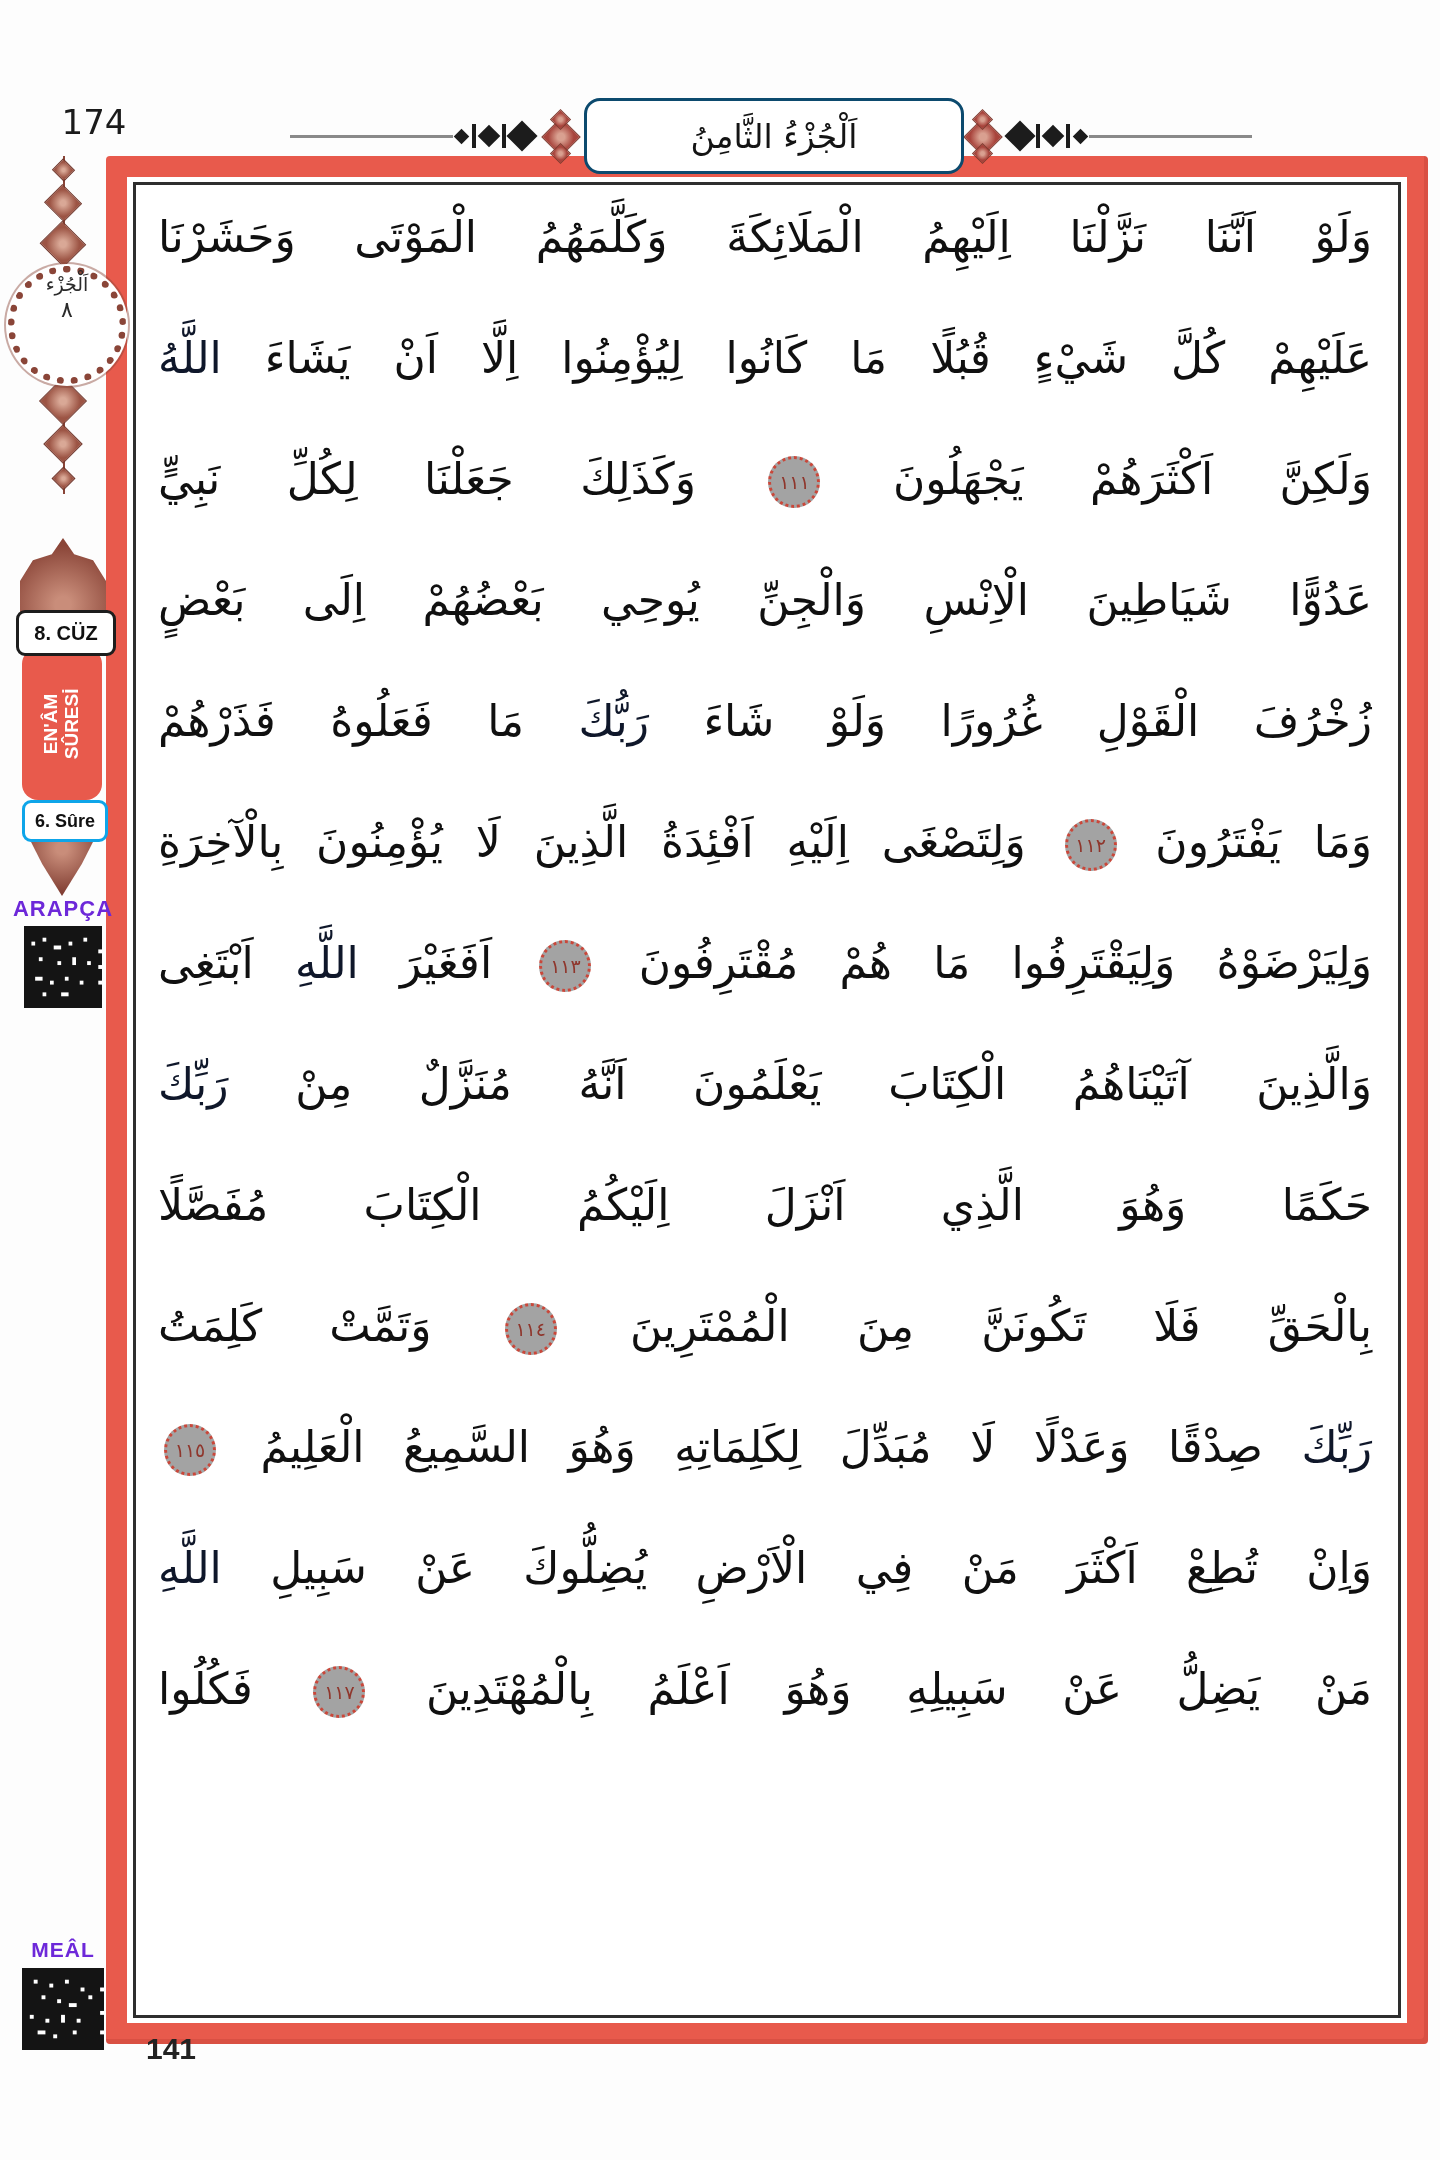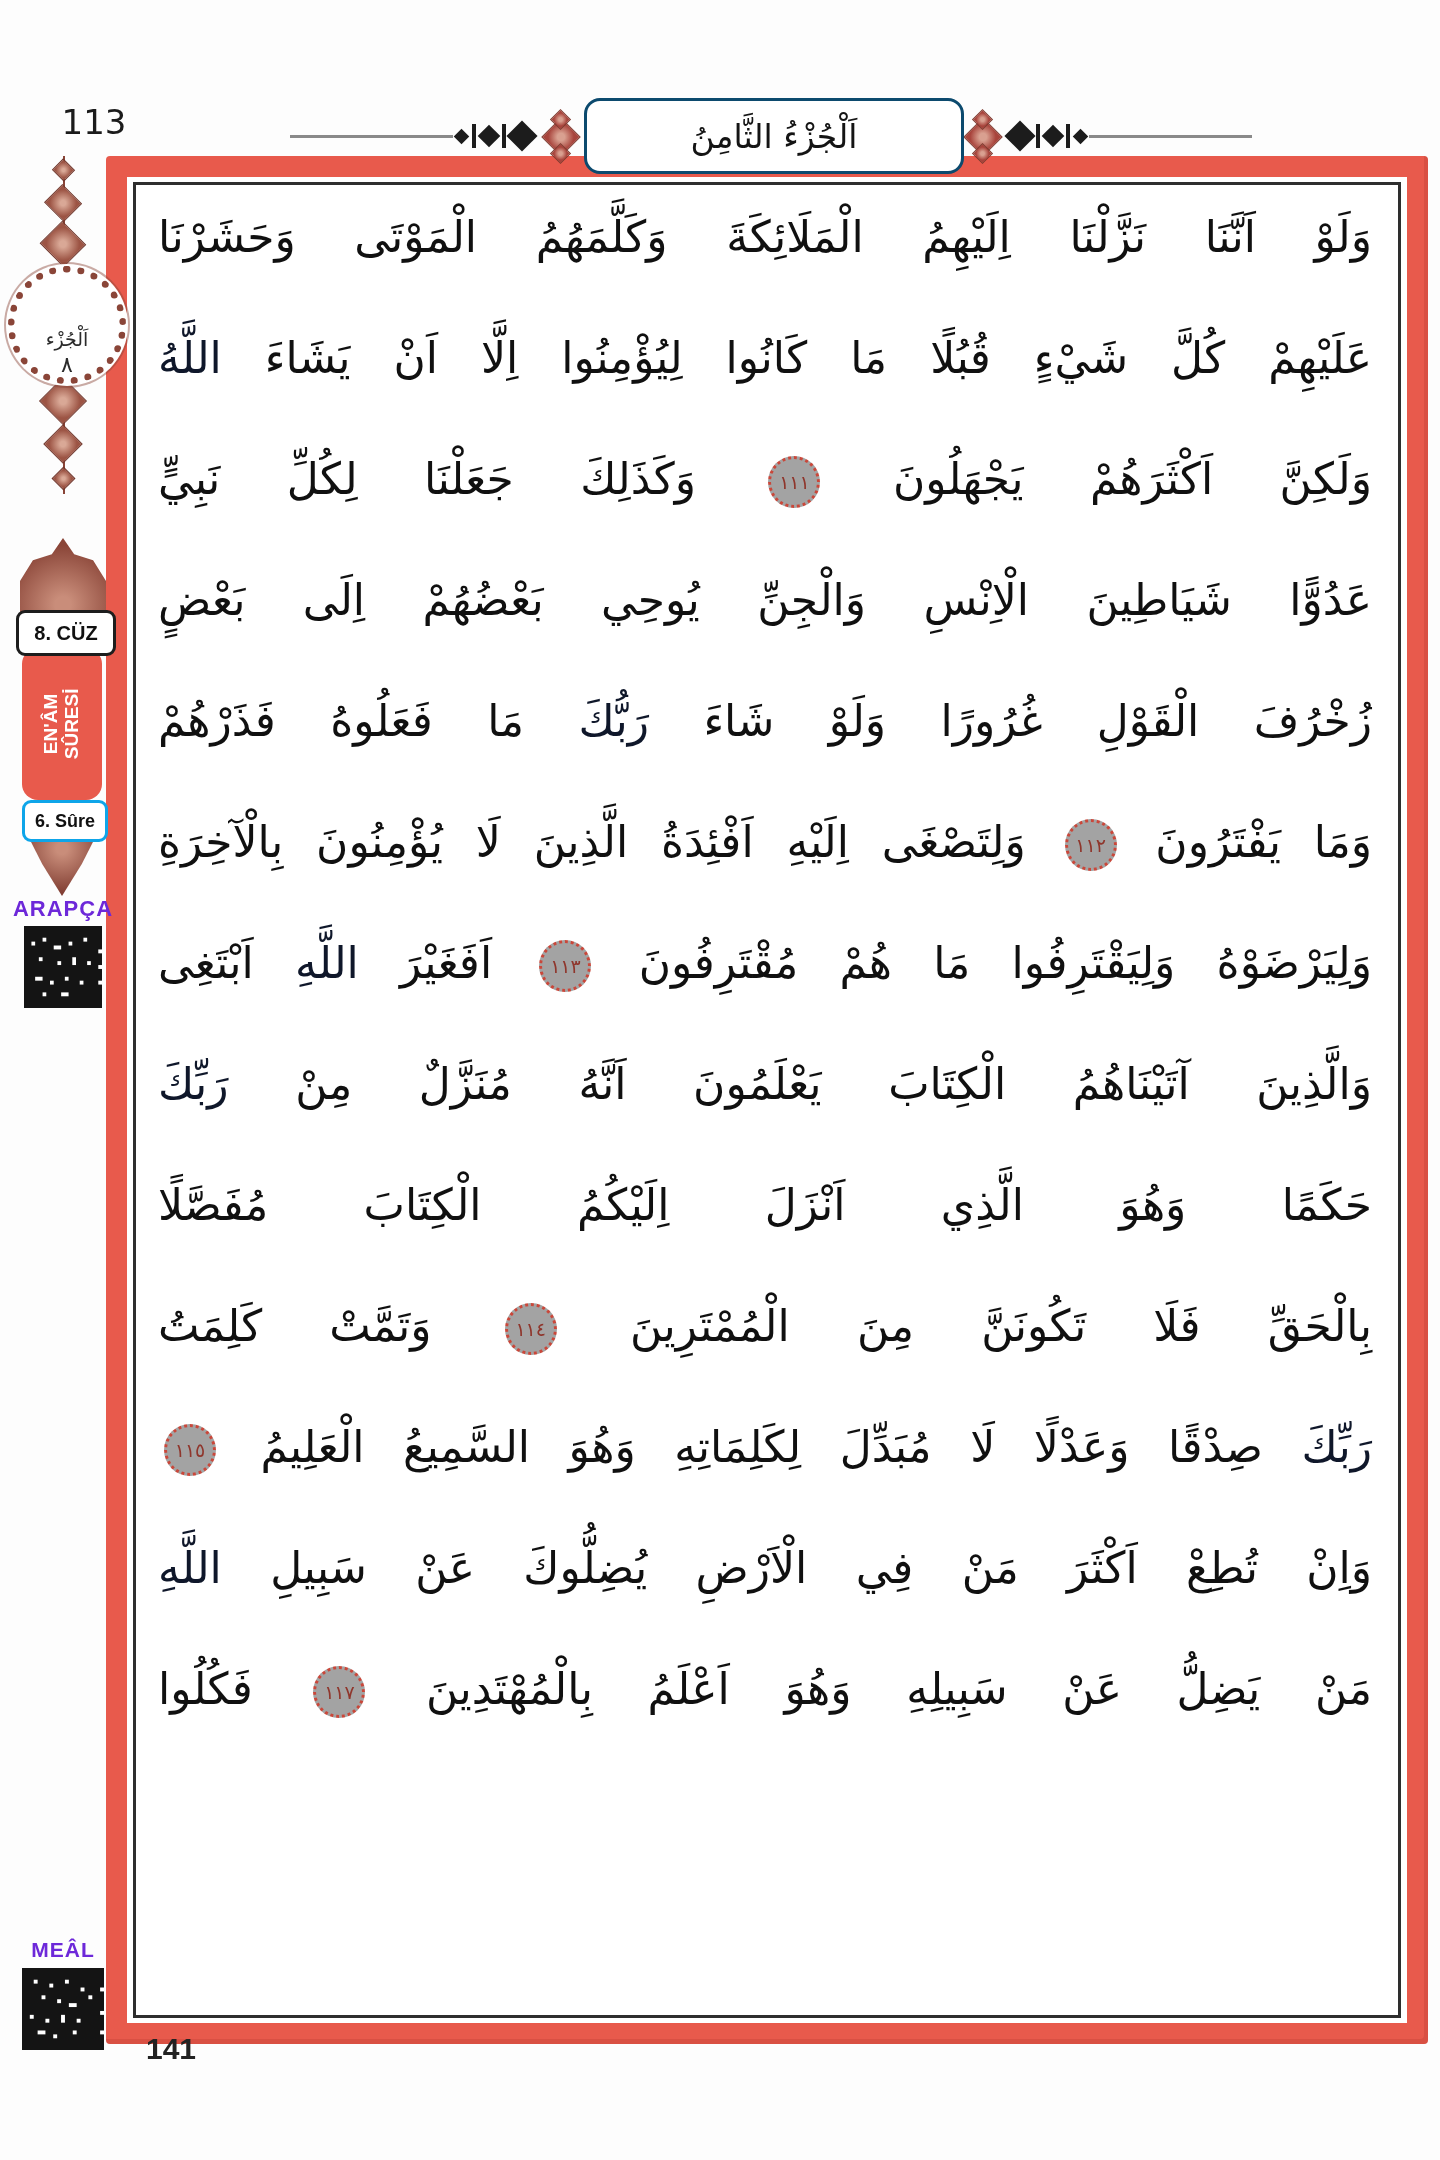--- a/index.html
+++ b/index.html
@@ -48,21 +48,21 @@
   
   .sb-chain{position:absolute;display:flex;flex-direction:column;align-items:center;z-index:1;}
   .sb-chain::before{content:"";position:absolute;left:50%;top:0;bottom:0;width:2px;background:#8A4538;}
   .sb-dia{background:radial-gradient(circle,#d9a896 15%,#9C5444 75%);border:1px solid #6f352a;
           transform:rotate(45deg);margin:6px 0;z-index:1;}
   .sb-dia-sm{width:15px;height:15px;}
   .sb-dia-md{width:26px;height:26px;}
   .sb-dia-lg{width:32px;height:32px;}
   .medallion{position:absolute;left:8px;top:266px;width:104px;height:104px;border:7px dotted #8A4538;
              border-radius:50%;background:#fff;box-shadow:0 0 0 2px #fff,0 0 0 4px rgba(138,69,56,.45);
-             display:flex;flex-direction:column;align-items:center;justify-content:flex-end;z-index:2;}
+             display:flex;flex-direction:column;align-items:center;justify-content:flex-start;z-index:2;}
   .medallion .m1{font-size:19px;color:#2b2b2b;}
   .medallion .m2{font-size:22px;color:#2b2b2b;margin-top:2px;}
   .crown{position:absolute;left:20px;top:538px;width:86px;height:74px;
          background:radial-gradient(circle at 50% 90%,#C98D7A 10%,#8A4538 75%);
          clip-path:polygon(50% 0,63% 22%,85% 30%,100% 58%,100% 100%,0 100%,0 58%,15% 30%,37% 22%);}
   .cuz-box{position:absolute;left:16px;top:610px;width:94px;height:40px;background:#fff;
            border:3px solid #1d1d1d;border-radius:9px;display:flex;align-items:center;justify-content:center;
            font-family:"Liberation Sans",sans-serif;font-weight:bold;font-size:20px;color:#111;z-index:3;}
   .surah-band{position:absolute;left:22px;top:648px;width:80px;height:152px;background:#E85A4C;
               border-radius:16px;display:flex;align-items:center;justify-content:center;z-index:2;}
@@ -113,21 +113,21 @@
     <span class="orn-diamond orn-d-md"></span>
     <span class="orn-bar"></span>
     <span class="orn-diamond orn-d-sm"></span>
     <span class="orn-line"></span>
   </div>
 
   <div class="juz-title-box">
     <span>اَلْجُزْءُ الثَّامِنُ</span>
   </div>
 
-  <div class="page-num-ar">113</div>
+  <div class="page-num-ar">174</div>
   <div class="page-num-latin">141</div>
 
   <div class="quran-text">
       <div class="qline"><span class="qseg">وَلَوْ اَنَّنَا نَزَّلْنَا اِلَيْهِمُ الْمَلَائِكَةَ وَكَلَّمَهُمُ الْمَوْتَى وَحَشَرْنَا</span></div>
       <div class="qline"><span class="qseg">عَلَيْهِمْ كُلَّ شَيْءٍ قُبُلًا مَا كَانُوا لِيُؤْمِنُوا اِلَّا اَنْ يَشَاءَ</span> <span class="qseg red">اللَّهُ</span></div>
       <div class="qline"><span class="qseg">وَلَكِنَّ اَكْثَرَهُمْ يَجْهَلُونَ</span> <span class="vmark">١١١</span> <span class="qseg">وَكَذَلِكَ جَعَلْنَا لِكُلِّ نَبِيٍّ</span></div>
       <div class="qline"><span class="qseg">عَدُوًّا شَيَاطِينَ الْاِنْسِ وَالْجِنِّ يُوحِي بَعْضُهُمْ اِلَى بَعْضٍ</span></div>
       <div class="qline"><span class="qseg">زُخْرُفَ الْقَوْلِ غُرُورًا وَلَوْ شَاءَ</span> <span class="qseg red">رَبُّكَ</span> <span class="qseg">مَا فَعَلُوهُ فَذَرْهُمْ</span></div>
       <div class="qline"><span class="qseg">وَمَا يَفْتَرُونَ</span> <span class="vmark">١١٢</span> <span class="qseg">وَلِتَصْغَى اِلَيْهِ اَفْئِدَةُ الَّذِينَ لَا يُؤْمِنُونَ بِالْآخِرَةِ</span></div>
       <div class="qline"><span class="qseg">وَلِيَرْضَوْهُ وَلِيَقْتَرِفُوا مَا هُمْ مُقْتَرِفُونَ</span> <span class="vmark">١١٣</span> <span class="qseg">اَفَغَيْرَ</span> <span class="qseg red">اللَّهِ</span> <span class="qseg">اَبْتَغِى</span></div>

